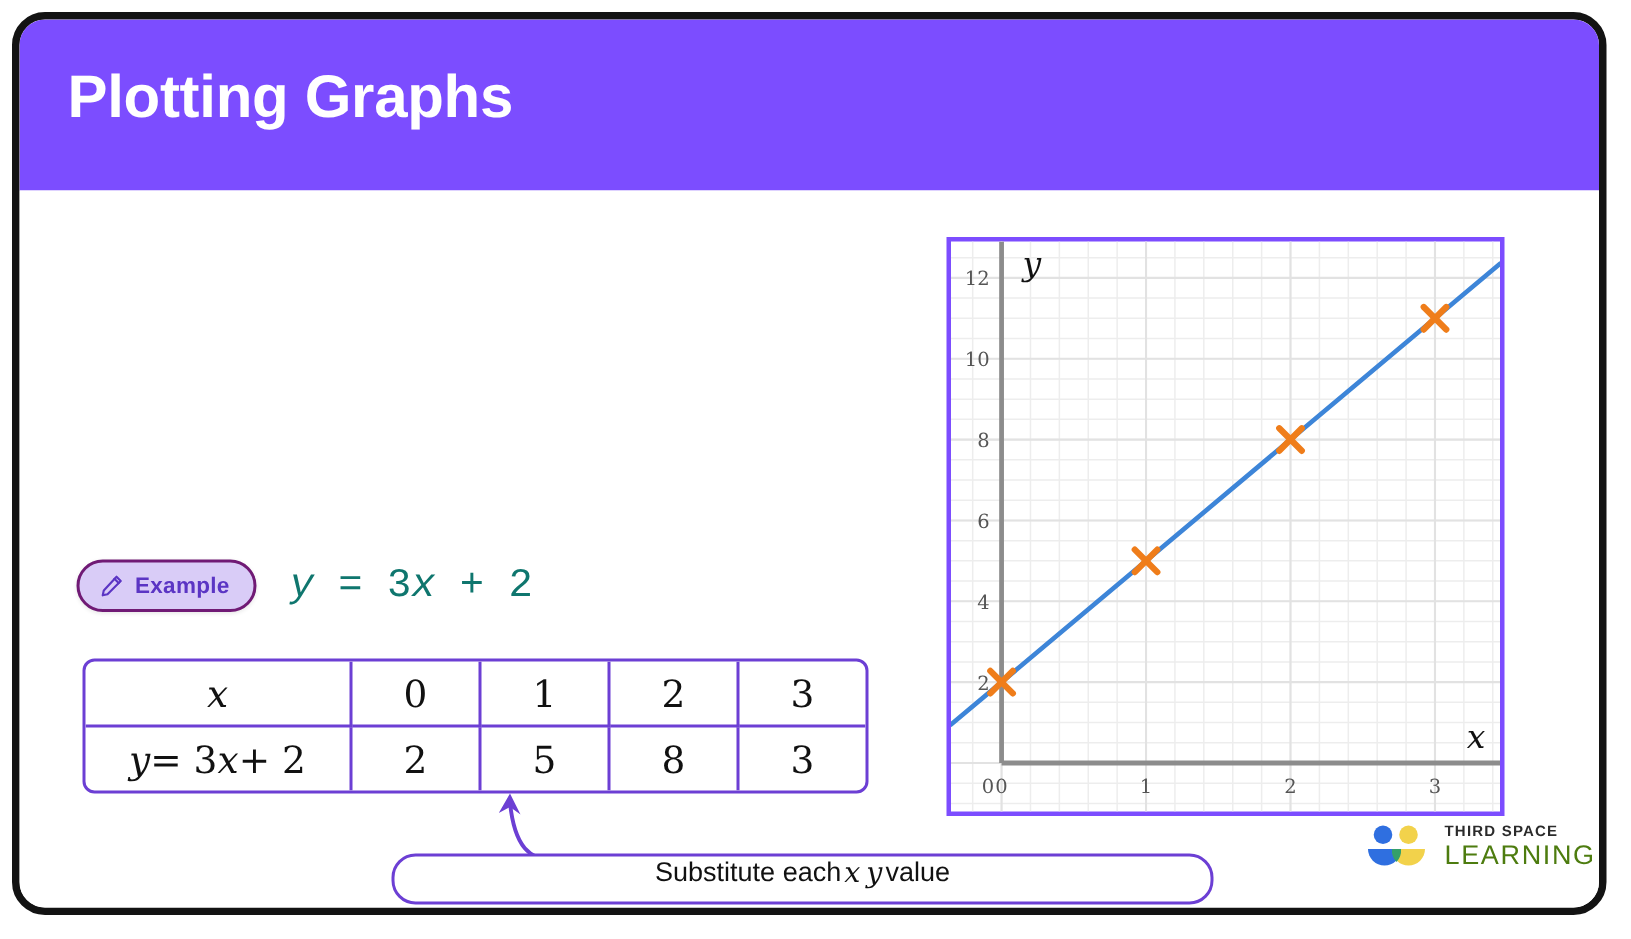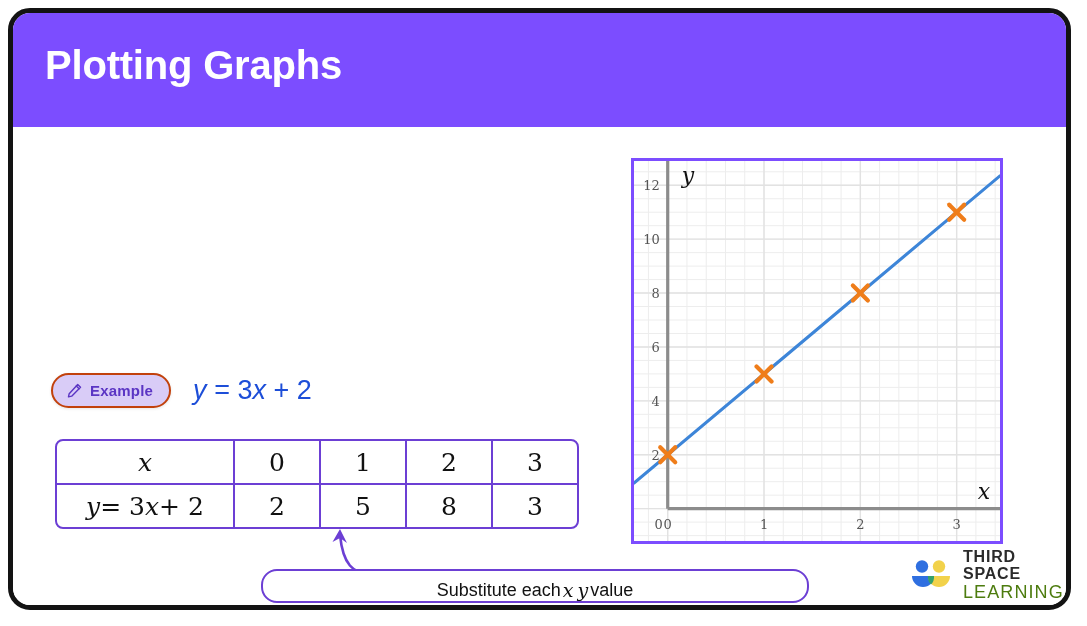--- a/index.html
+++ b/index.html
@@ -66,37 +66,37 @@
     position: absolute;
     left: 38px; top: 246px;
     display: flex;
     align-items: center;
   }
   .example-pill {
     display: flex;
     align-items: center;
     gap: 7px;
     background: #d9ccf7;
-    border: 2px solid #c2410c;
+    border: 2px solid #701a75;
     border-radius: 20px;
     padding: 7px 16px 7px 13px;
     box-shadow: 0 1px 3px rgba(0,0,0,0.10);
   }
   .example-pill .label {
     font-size: 15px;
     font-weight: bold;
     color: #5b35c4;
     letter-spacing: 0.2px;
   }
   .pencil-icon { width: 17px; height: 17px; display: block; }
   .example-eq {
     margin-left: 22px;
-    font-family: Liberation Sans, sans-serif;
+    font-family: Liberation Mono, monospace;
     font-size: 27px;
-    color: #1d4ed8;
+    color: #0f766e;
   }
   .example-eq i { font-style: italic; }
 
   
   .vtable {
     position: absolute;
     left: 42px; top: 312px;
     border-collapse: separate;
     border-spacing: 0;
     border: 2px solid #6c3fd4;
@@ -123,21 +123,21 @@
   
   .callout {
     position: absolute;
     left: 248px; top: 442px;
     width: 548px;
     height: 34px;
     border: 2px solid #6c3fd4;
     border-radius: 16px;
     background: #ffffff;
     display: flex;
-    align-items: flex-end;
+    align-items: flex-start;
     justify-content: center;
     font-size: 18px;
     color: #111111;
     box-sizing: border-box;
   }
   .callout .mi {
     font-family: "DejaVu Serif", "Liberation Serif", serif;
     font-style: italic;
     font-size: 19px;
     padding: 0 2px;
@@ -163,21 +163,21 @@
   .logo {
     position: absolute;
     left: 895px; top: 422px;
     display: flex;
     align-items: center;
     gap: 9px;
   }
   .logo-mark { width: 46px; height: 32px; display: block; }
   .logo-text { line-height: 1.05; }
   .logo-text .l1 {
-    font-size: 16px; font-weight: bold; color: #2b2b2b; letter-spacing: 0.8px;
+    font-size: 10px; font-weight: bold; color: #2b2b2b; letter-spacing: 0.8px;
   }
   .logo-text .l2 {
     font-size: 18px; color: #4d7c0f; letter-spacing: 1.1px;
   }
 </style>
 </head>
 <body>
 
 <div class="slide">
 

